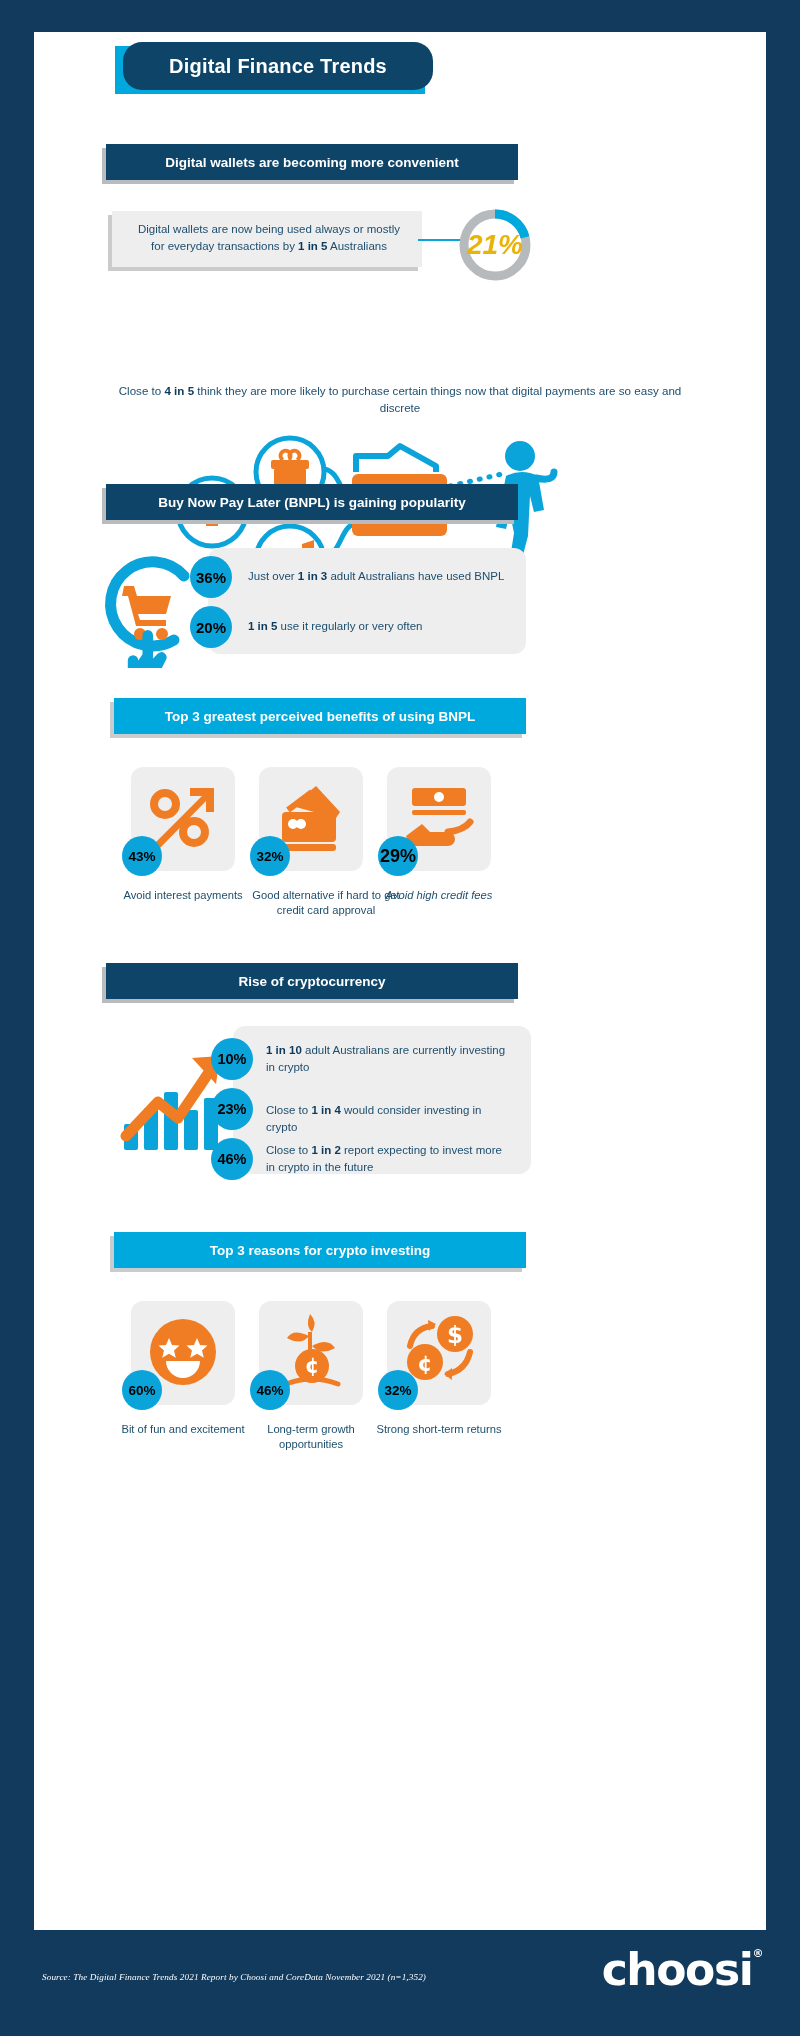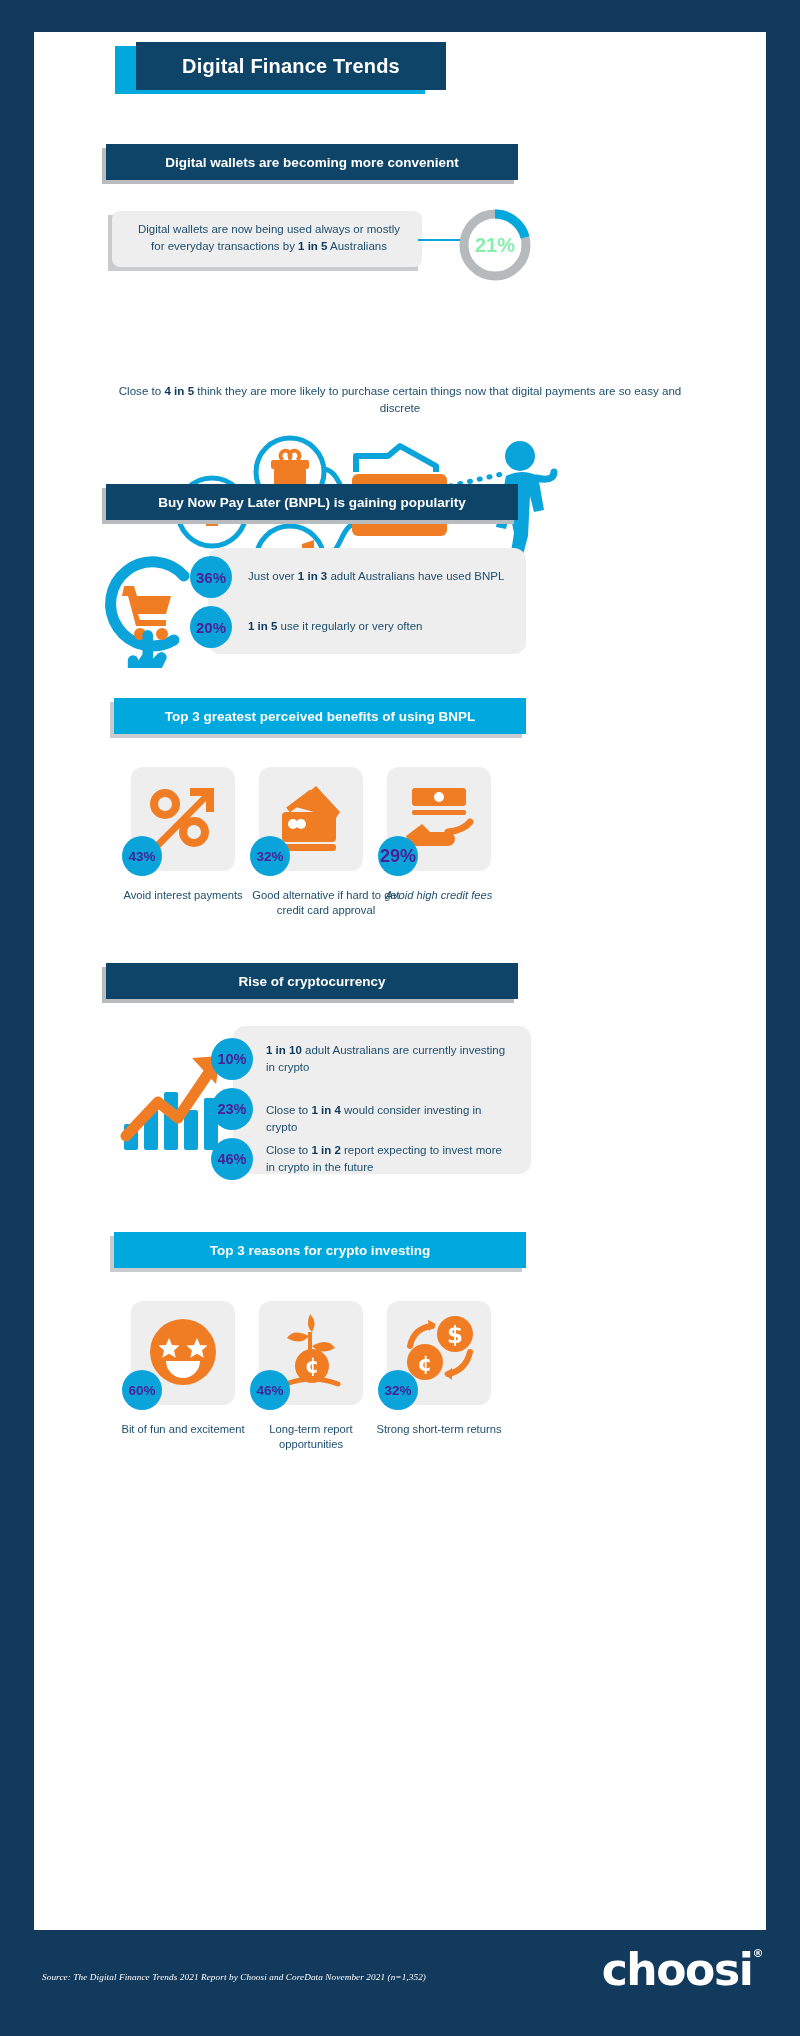--- a/index.html
+++ b/index.html
@@ -36,27 +36,28 @@
   .title-shadow {
     position: absolute;
     left: -4px;
     top: 4px;
     width: 310px;
     height: 48px;
     background: #00a9dd;
   }
   .title-box {
     position: absolute;
-    left: 17px; top: 0;
+    left: 4px; top: 0;
     width: 310px;
     height: 48px;
     background: #0d4467;
     display: flex;
     align-items: center;
     justify-content: center;
+    border-radius: 19px;
   }
   .title-box span {
     color: #ffffff;
     font-size: 20px;
     font-weight: bold;
     letter-spacing: .2px;
   }
   
   .banner-wrap {
     position: absolute;
@@ -81,21 +82,20 @@
     font-weight: bold;
   }
   .banner-dark .banner-box { background: #0d4467; }
   .banner-light .banner-box { background: #00a9dd; }
   .banner-light .banner-shadow { background: #c9ccce; }
 
   
   .greybox {
     position: absolute;
     background: #eeeeee;
-    border-radius: 8px;
   }
   .greybox-shadow {
     position: absolute;
     background: #c9cbcd;
   }
   .rounded { border-radius: 12px; }
 
   .body-text {
     color: #1d4e6e;
     font-size: 11.5px;
@@ -113,21 +113,21 @@
     font-size: 11.6px;
     line-height: 1.5;
   }
   .center-note b { font-weight: bold; color: #0d3a5c; }
 
   
   .stat-circle {
     position: absolute;
     border-radius: 50%;
     background: #0aa4db;
-    color: #4c1d95;
+    color: #000000;
     display: flex;
     align-items: center;
     justify-content: center;
     font-weight: bold;
   }
   
   .tile {
     position: absolute;
     width: 104px; height: 104px;
     background: #eeeeee;
@@ -196,21 +196,21 @@
 
   <svg style="position:absolute; left:418px; top:234px;" width="50" height="12">
     <line x1="0" y1="6" x2="48" y2="6" stroke="#0aa4db" stroke-width="2"></line>
   </svg>
 
   <svg style="position:absolute; left:455px; top:205px;" width="80" height="80" viewBox="0 0 80 80">
     <circle cx="40" cy="40" r="31" fill="none" stroke="#b7babc" stroke-width="9"></circle>
     <circle cx="40" cy="40" r="31" fill="none" stroke="#00a9dd" stroke-width="9" stroke-dasharray="40.9 153.9" transform="rotate(-90 40 40)"></circle>
   </svg>
   <div style="position:absolute; left:455px; top:205px; width:80px; height:80px; display:flex; align-items:center; justify-content:center;">
-    <span style="color:#86efac; font-size:20px; font-weight:bold;">21%</span>
+    <span style="color:#eab308; font-size:28px; font-weight:bold;font-style:italic;">21%</span>
   </div>
 
   <div class="center-note">
     <span>Close to </span><b>4 in 5</b><span> think they are more likely to purchase certain things now that digital payments are so easy and discrete</span>
   </div>
 
   <svg style="position:absolute; left:150px; top:432px;" width="420" height="180" viewBox="0 0 420 180">
 
     <g fill="none" stroke="#0aa4db" stroke-width="5">
       <path d="M118 80 H175"></path>
@@ -409,21 +409,21 @@
       <path d="M33 28 q-16 -8 -22 2 q14 8 22 -2 Z"></path>
       <path d="M36 38 q16 -9 23 2 q-14 8 -23 -2 Z"></path>
       <circle cx="36" cy="58" r="17"></circle>
       <path d="M10 76 q26 -10 52 0" fill="none" stroke="#f07d24" stroke-width="5" stroke-linecap="round"></path>
     </g>
     <text x="36" y="65" font-family="DejaVu Sans, sans-serif" font-size="21" font-weight="bold" fill="#ffffff" text-anchor="middle">¢</text>
   </svg>
   <div class="stat-circle" style="left:250px; top:1370px; width:40px; height:40px; font-size:13.5px;">
     <span>46%</span>
   </div>
-  <div class="tile-caption" style="left:236px; top:1422px;">Long-term report opportunities</div>
+  <div class="tile-caption" style="left:236px; top:1422px;">Long-term growth opportunities</div>
 
   <div class="tile" style="left:387px; top:1301px;"></div>
   <svg style="position:absolute; left:400px; top:1312px;" width="80" height="80" viewBox="0 0 80 80">
     <circle cx="55" cy="22" r="18" fill="#f07d24"></circle>
     <text x="55" y="31" font-family="DejaVu Sans, sans-serif" font-size="23" font-weight="bold" fill="#ffffff" text-anchor="middle">$</text>
     <circle cx="25" cy="50" r="18" fill="#f07d24"></circle>
     <text x="25" y="59" font-family="DejaVu Sans, sans-serif" font-size="22" font-weight="bold" fill="#ffffff" text-anchor="middle">¢</text>
     <path d="M10 34 q4 -18 22 -20" fill="none" stroke="#f07d24" stroke-width="6" stroke-linecap="round"></path>
     <path d="M28 8 L36 12 L29 19 Z" fill="#f07d24"></path>
     <path d="M70 40 q-4 18 -22 22" fill="none" stroke="#f07d24" stroke-width="6" stroke-linecap="round"></path>

